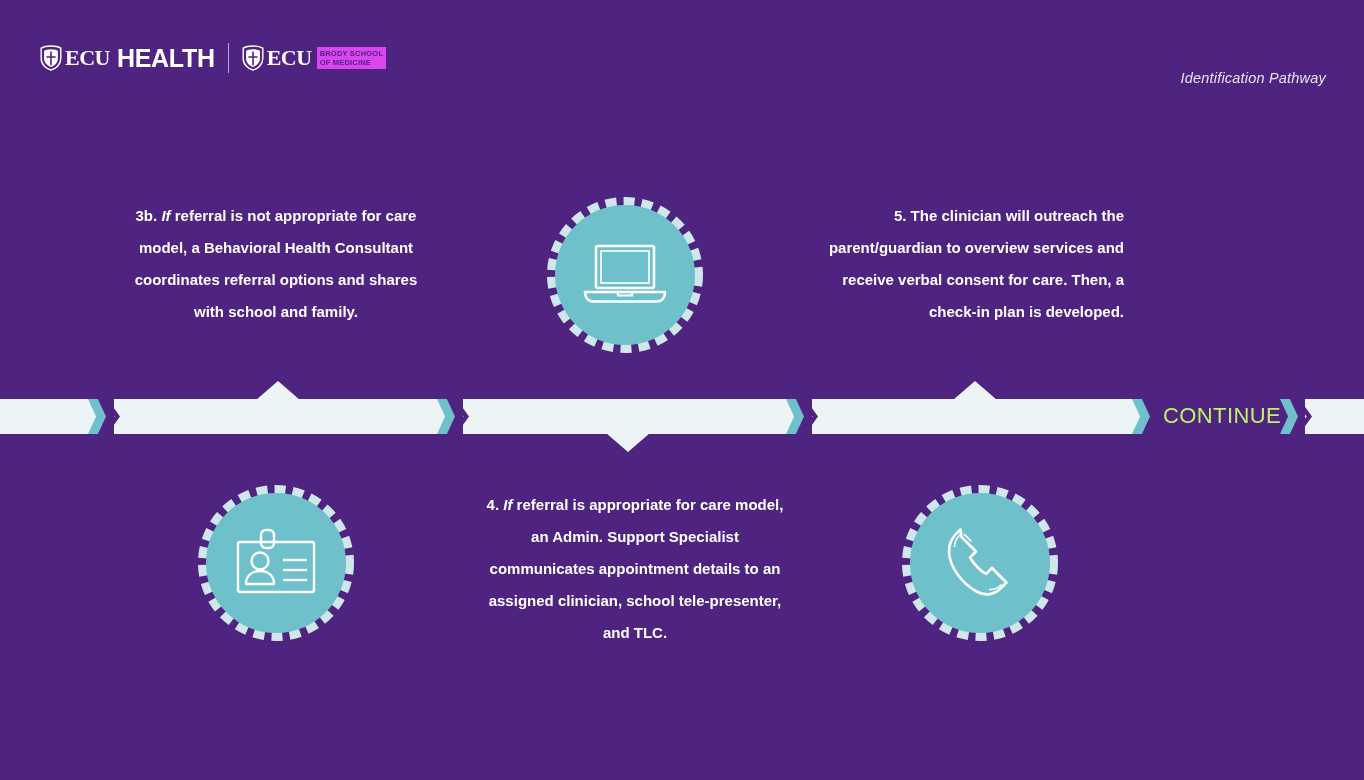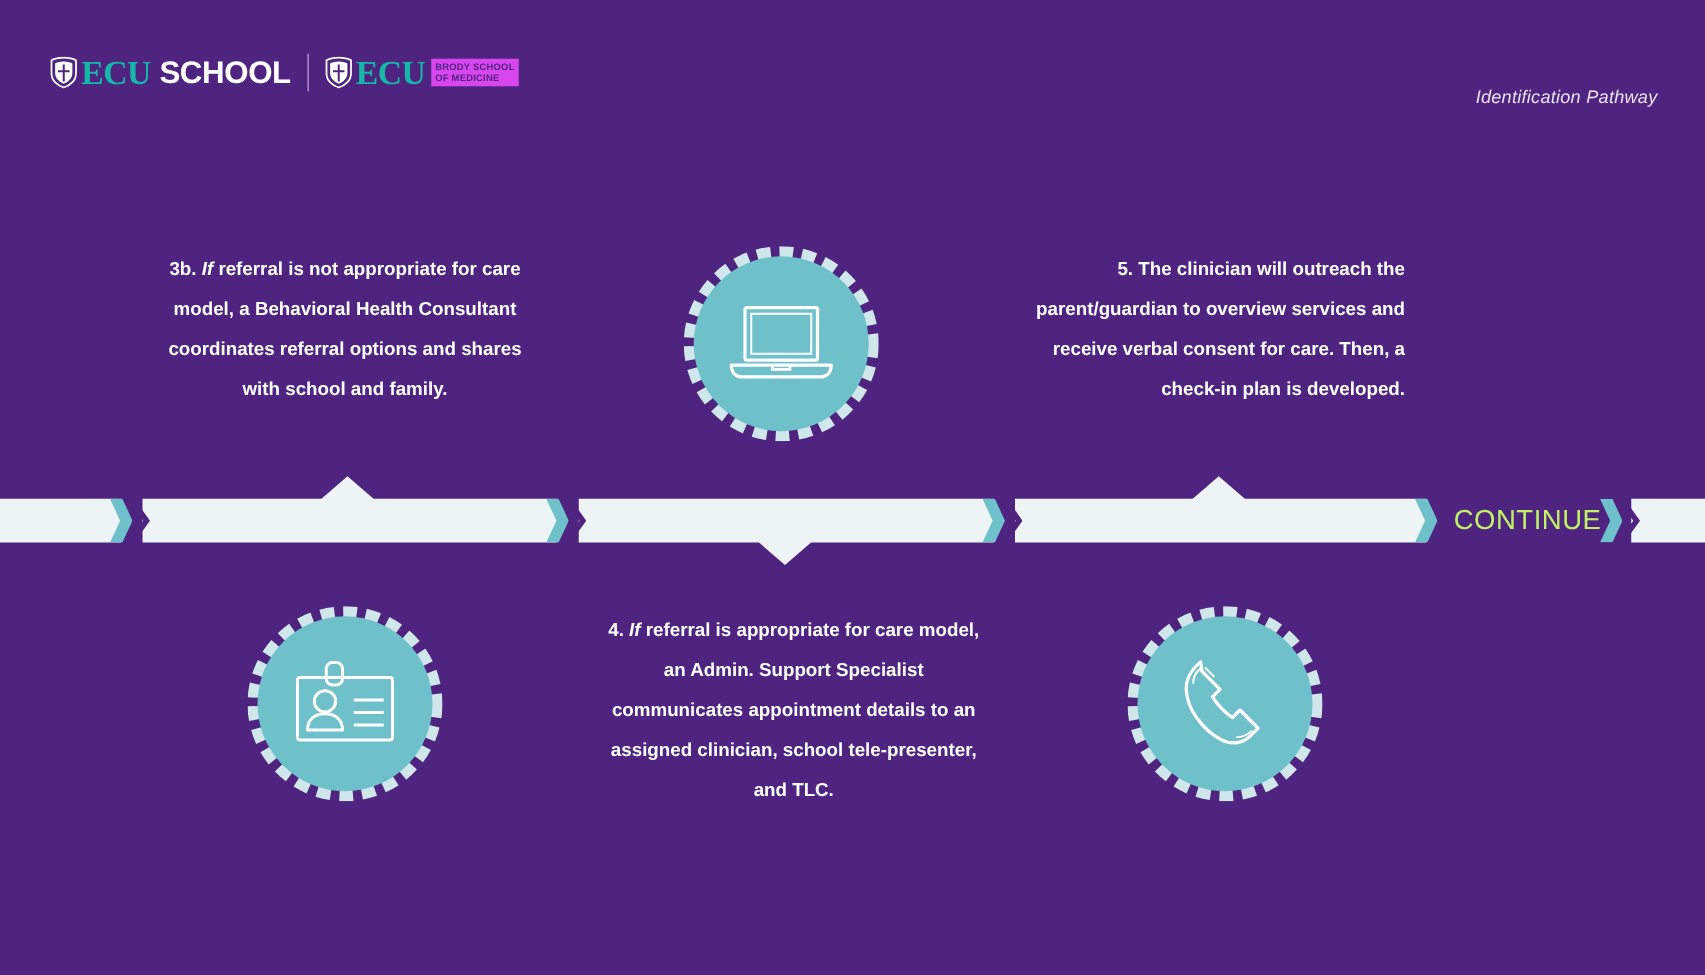--- a/index.html
+++ b/index.html
@@ -34,23 +34,23 @@
   }
   .logo-seal {
     width: 22px;
     height: 26px;
     position: relative;
     flex: 0 0 auto;
     margin-right: 3px;
   }
   .logo-seal svg { display: block; }
   .logo-word {
-    color: #14b8a6;
+    color: #ffffff;
     font-family: "Liberation Serif", serif;
-    font-size: 27px;
+    font-size: 22px;
     font-weight: 700;
     letter-spacing: -0.5px;
     line-height: 1;
     white-space: nowrap;
   }
   .logo-health {
     color: #ffffff;
     font-family: "Liberation Sans", sans-serif;
     font-size: 25px;
     font-weight: 700;
@@ -231,21 +231,21 @@
 
     <span class="logo-seal">
       <svg width="22" height="26" viewBox="0 0 22 26" aria-hidden="true">
         <path d="M11 1 C6 1 2.5 2.4 1.2 3.2 L1.2 13.5 C1.2 19.5 6 23.6 11 25 C16 23.6 20.8 19.5 20.8 13.5 L20.8 3.2 C19.5 2.4 16 1 11 1 Z" fill="none" stroke="#ffffff" stroke-width="1.4"></path>
         <path d="M11 4.2 C7.6 4.2 5 5.2 4.1 5.8 L4.1 13.4 C4.1 17.8 7.6 20.8 11 21.9 C14.4 20.8 17.9 17.8 17.9 13.4 L17.9 5.8 C17 5.2 14.4 4.2 11 4.2 Z" fill="#ffffff"></path>
         <path d="M10.2 6.5 L11.8 6.5 L11.8 11.2 L15.6 11.2 L15.6 12.8 L11.8 12.8 L11.8 20.2 L10.2 20.2 L10.2 12.8 L6.4 12.8 L6.4 11.2 L10.2 11.2 Z" fill="#4f2480"></path>
       </svg>
     </span>
 
     <span class="logo-word">ECU</span>
-    <span class="logo-health">SCHOOL</span>
+    <span class="logo-health">HEALTH</span>
 
     <span id="logo-divider"></span>
 
     <span class="logo-seal">
       <svg width="22" height="26" viewBox="0 0 22 26" aria-hidden="true">
         <path d="M11 1 C6 1 2.5 2.4 1.2 3.2 L1.2 13.5 C1.2 19.5 6 23.6 11 25 C16 23.6 20.8 19.5 20.8 13.5 L20.8 3.2 C19.5 2.4 16 1 11 1 Z" fill="none" stroke="#ffffff" stroke-width="1.4"></path>
         <path d="M11 4.2 C7.6 4.2 5 5.2 4.1 5.8 L4.1 13.4 C4.1 17.8 7.6 20.8 11 21.9 C14.4 20.8 17.9 17.8 17.9 13.4 L17.9 5.8 C17 5.2 14.4 4.2 11 4.2 Z" fill="#ffffff"></path>
         <path d="M10.2 6.5 L11.8 6.5 L11.8 11.2 L15.6 11.2 L15.6 12.8 L11.8 12.8 L11.8 20.2 L10.2 20.2 L10.2 12.8 L6.4 12.8 L6.4 11.2 L10.2 11.2 Z" fill="#4f2480"></path>
       </svg>
     </span>

